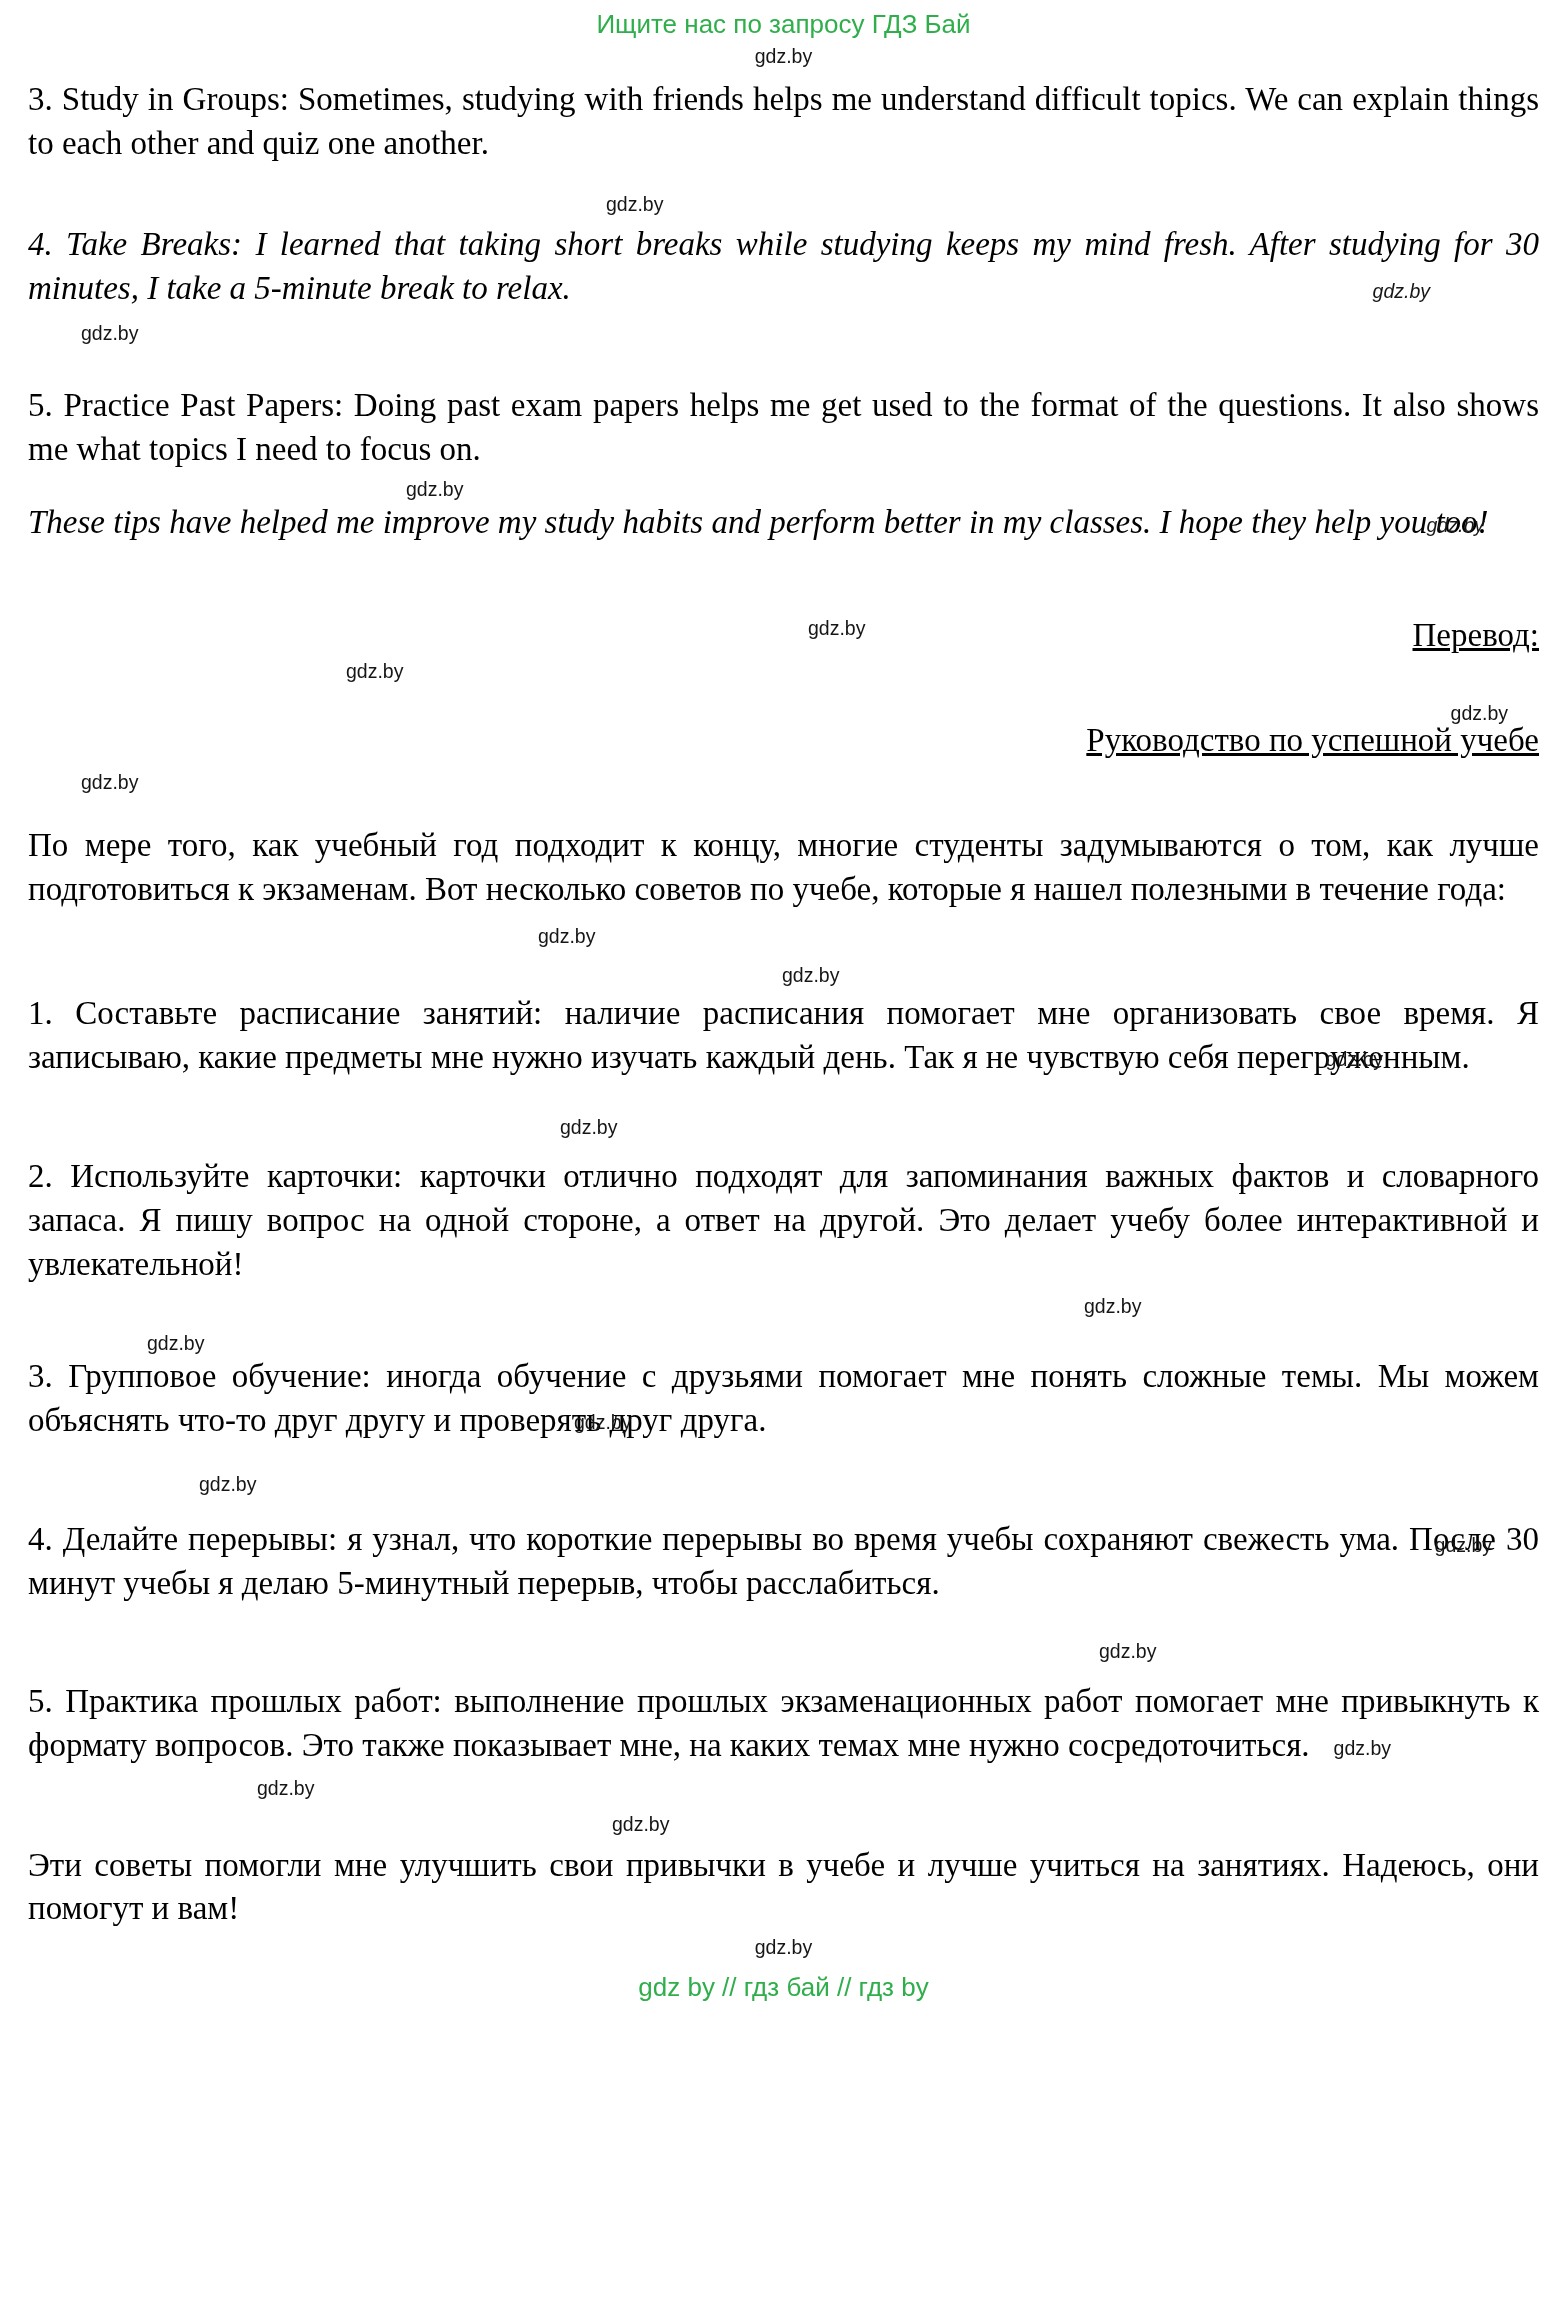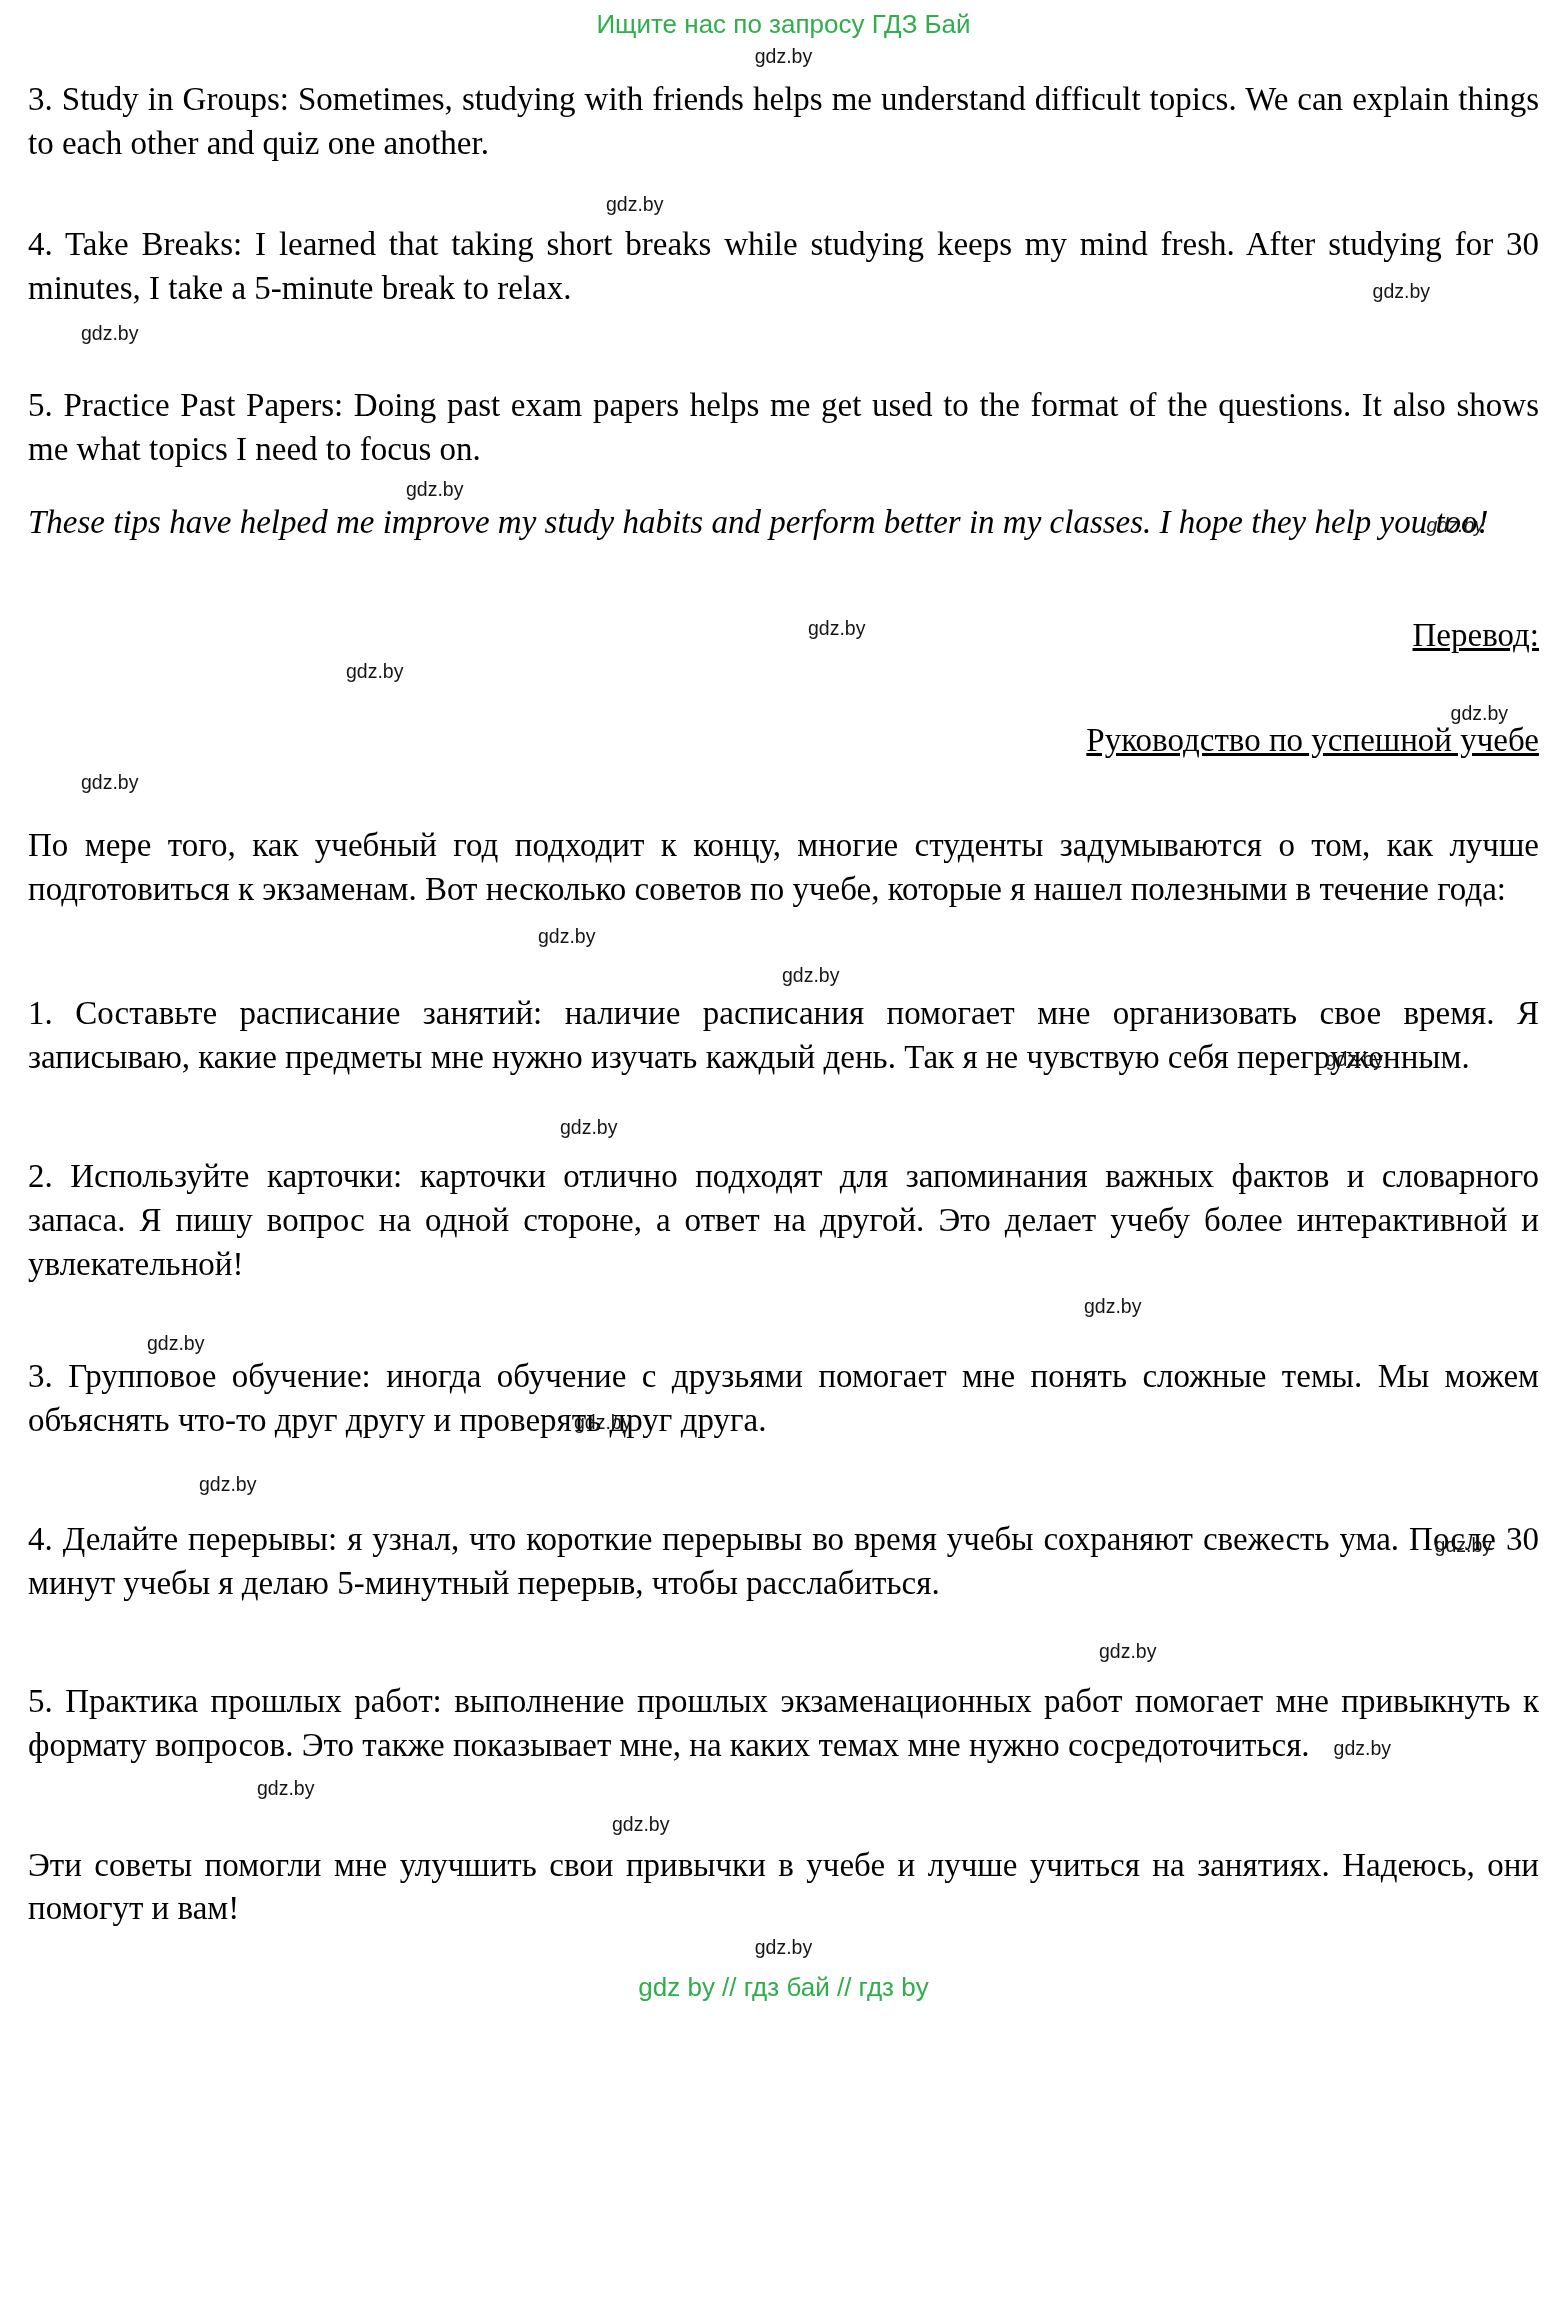--- a/index.html
+++ b/index.html
@@ -48,21 +48,21 @@
 <div class="page">
 
   <div class="promo">Ищите нас по запросу ГДЗ Бай</div>
 
   <span class="wm wm-center" style="margin-top:4.7px;">gdz.by</span>
 
   <p class="para" style="margin-top:9px;">3. Study in Groups: Sometimes, studying with friends helps me understand difficult topics. We can explain things to each other and quiz one another.</p>
 
   <span class="wm" style="margin-top:28px; margin-left:578px;">gdz.by</span>
 
-  <div class="para-wrap" style="margin-top:6.2px;">
+  <div class="para-wrap" style="margin-top:6.2px;font-style:italic;">
     <p class="para">4. Take Breaks: I learned that taking short breaks while studying keeps my mind fresh. After studying for 30 minutes, I take a 5-minute break to relax.</p>
     <span class="wm-abs" style="right:109px; bottom:7.8px;">gdz.by</span>
   </div>
 
   <span class="wm" style="margin-top:11px; margin-left:53px;">gdz.by</span>
 
   <p class="para" style="margin-top:39px;">5. Practice Past Papers: Doing past exam papers helps me get used to the format of the questions. It also shows me what topics I need to focus on.</p>
 
   <span class="wm" style="margin-top:6.2px; margin-left:378px;">gdz.by</span>
 

